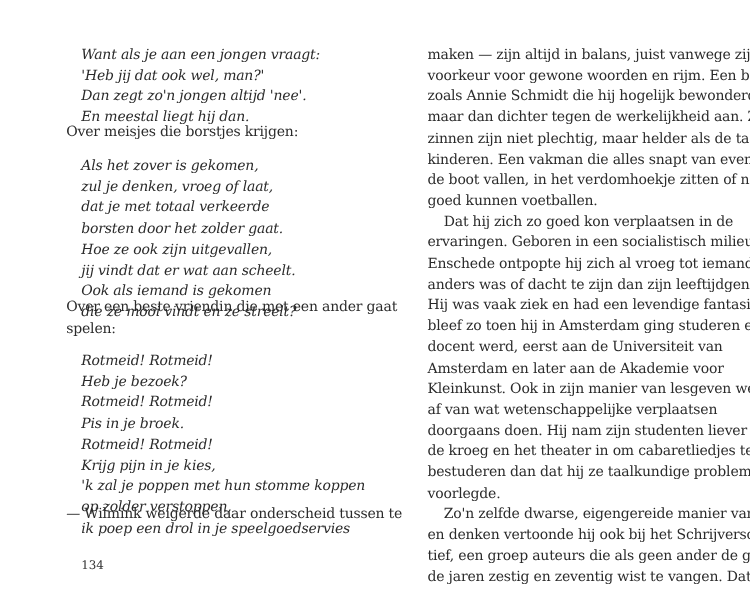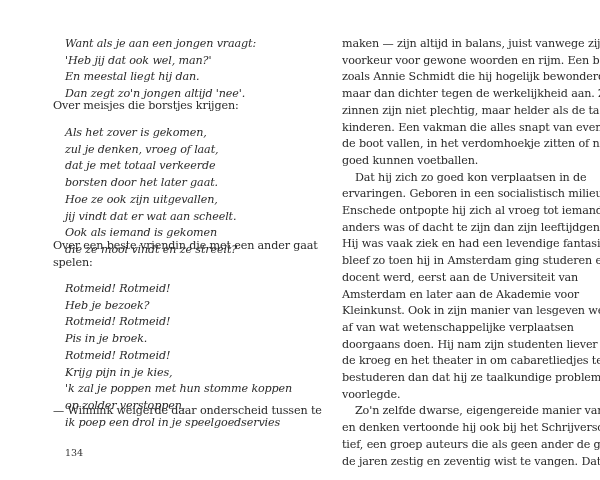--- a/index.html
+++ b/index.html
@@ -25,31 +25,31 @@
     .left .folio { left: 65px; }
     .right .folio { left: 523px; left: 223px; margin-top: 47px; }
   </style>
 </head>
 <body>
 
 <div class="page left">
   <div class="text-block poem" style="top:36px">
     <span class="line">Want als je aan een jongen vraagt:</span>
     <span class="line">'Heb jij dat ook wel, man?'</span>
+    <span class="line">Dan zegt zo'n jongen altijd 'nee'.</span>
     <span class="line">En meestal liegt hij dan.</span>
-    <span class="line">Dan zegt zo'n jongen altijd 'nee'.</span>
   </div>
   <div class="text-block prose" style="top:98px">
     <span class="line">Over meisjes die borstjes krijgen:</span>
   </div>
   <div class="text-block poem" style="top:125px">
     <span class="line">Als het zover is gekomen,</span>
     <span class="line">zul je denken, vroeg of laat,</span>
     <span class="line">dat je met totaal verkeerde</span>
-    <span class="line">borsten door het later gaat.</span>
+    <span class="line">borsten door het zolder gaat.</span>
     <span class="line">Hoe ze ook zijn uitgevallen,</span>
     <span class="line">jij vindt dat er wat aan scheelt.</span>
     <span class="line">Ook als iemand is gekomen</span>
     <span class="line">die ze mooi vindt en ze streelt?</span>
   </div>
   <div class="text-block prose" style="top:238px">
     <span class="line">Over een beste vriendin die met een ander gaat</span>
     <span class="line">spelen:</span>
   </div>
   <div class="text-block poem" style="top:281px">

